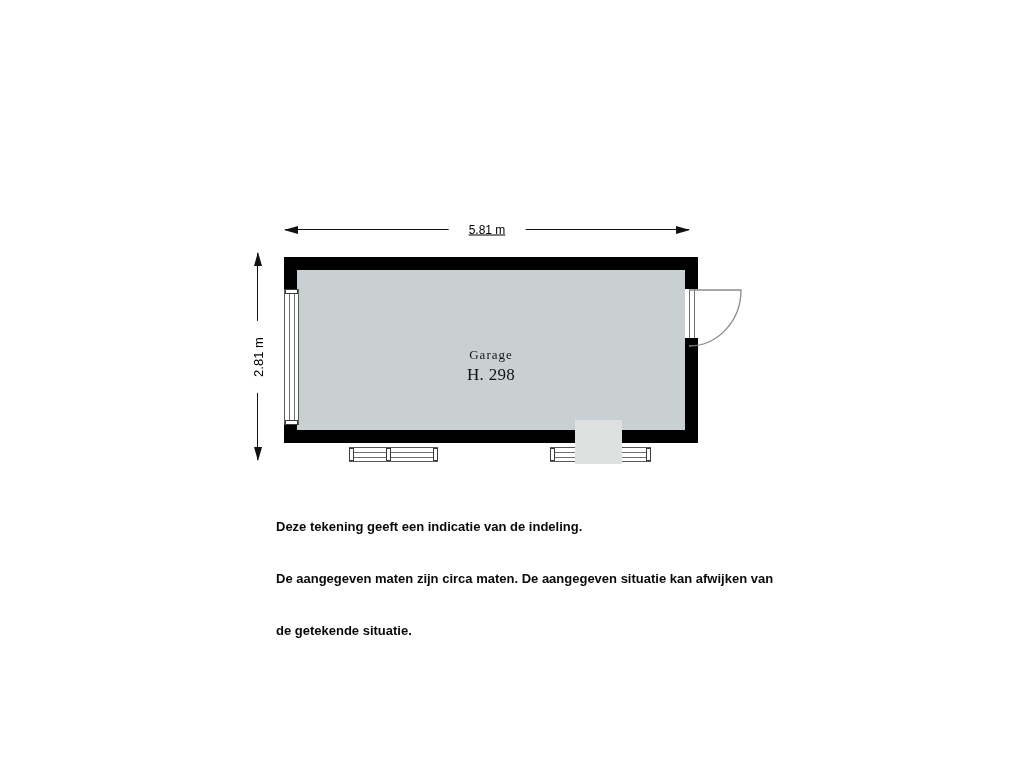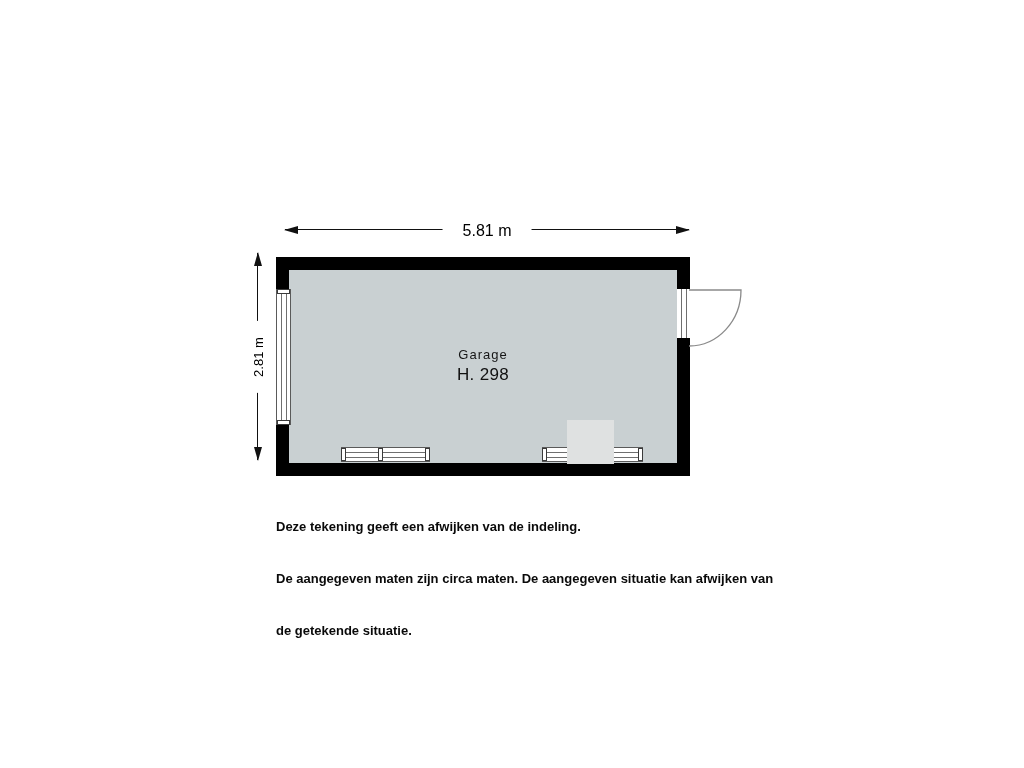--- a/index.html
+++ b/index.html
@@ -23,29 +23,29 @@
   .dim-h .line{position:absolute;left:0;right:0;top:7px;height:1.4px;background:var(--dim-line);}
   .dim-v{position:absolute;left:250px;top:253px;width:15px;height:207px;}
   .dim-v .line{position:absolute;top:0;bottom:0;left:7px;width:1.4px;background:var(--dim-line);}
   .arr{position:absolute;width:0;height:0;}
   .arr-left{left:-1px;top:4px;border-top:4px solid transparent;border-bottom:4px solid transparent;border-right:14px solid var(--dim-line);}
   .arr-right{right:-1px;top:4px;border-top:4px solid transparent;border-bottom:4px solid transparent;border-left:14px solid var(--dim-line);}
   .arr-up{top:-1px;left:4px;border-left:4px solid transparent;border-right:4px solid transparent;border-bottom:14px solid var(--dim-line);}
   .arr-down{bottom:-1px;left:4px;border-left:4px solid transparent;border-right:4px solid transparent;border-top:14px solid var(--dim-line);}
   .dim-label{
     position:absolute;left:50%;top:50%;transform:translate(-50%,-50%);
-    background:#ffffff;padding:0 20px;font-size:16px;line-height:15px;white-space:nowrap;
+    background:#ffffff;padding:0 20px;font-size:12px;line-height:15px;white-space:nowrap;text-decoration:underline;
   }
   .dim-label-v{
     position:absolute;left:50%;top:50%;transform:translate(-50%,-50%) rotate(-90deg);
     background:#ffffff;padding:0 16px;font-size:13px;line-height:15px;white-space:nowrap;
   }
 
   
-  .plan{position:absolute;left:276px;top:257px;width:414px;height:219px;background:var(--wall);}
+  .plan{position:absolute;left:284px;top:257px;width:414px;height:186px;background:var(--wall);font-family:Liberation Serif, serif;}
   .floor{position:absolute;left:13px;top:13px;right:13px;bottom:13px;background:var(--floor);}
 
   
   .win{position:absolute;background:#ffffff;}
   .win-h{border-top:1px solid #5a5a5a;border-bottom:1px solid #5a5a5a;}
   .win-v{border-left:1px solid #5a5a5a;border-right:1px solid #5a5a5a;}
   .glass-h{position:absolute;left:0;right:0;top:50%;height:4px;margin-top:-3px;
     border-top:1px solid var(--window-line);border-bottom:1px solid var(--window-line);}
   .glass-v{position:absolute;top:0;bottom:0;left:50%;width:4px;margin-left:-3px;
     border-left:1px solid var(--window-line);border-right:1px solid var(--window-line);}
@@ -125,18 +125,18 @@
 
     <div class="room-name">Garage</div>
     <div class="room-height">H. 298</div>
   </div>
 
   <svg class="door-swing" viewBox="0 0 58 62">
     <path d="M 0 2 L 52 2 A 52 56 0 0 1 0 58" fill="none" stroke="#8a8a8a" stroke-width="1.3"></path>
   </svg>
 
   <div class="disclaimer">
-    <div>Deze tekening geeft een afwijken van de indeling.</div>
+    <div>Deze tekening geeft een indicatie van de indeling.</div>
     <div>De aangegeven maten zijn circa maten. De aangegeven situatie kan afwijken van</div>
     <div>de getekende situatie.</div>
   </div>
 
 </div>
 
 </body></html>

